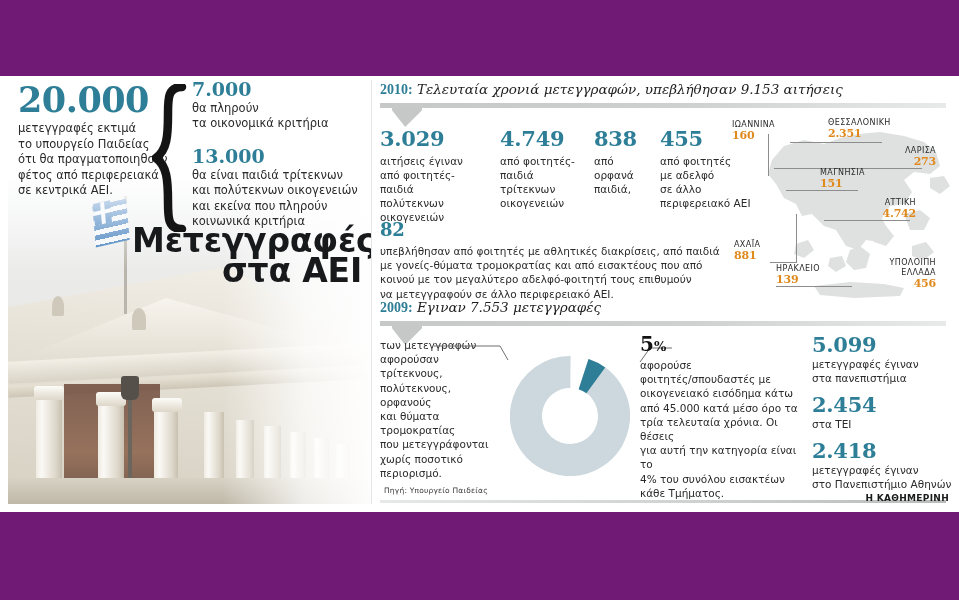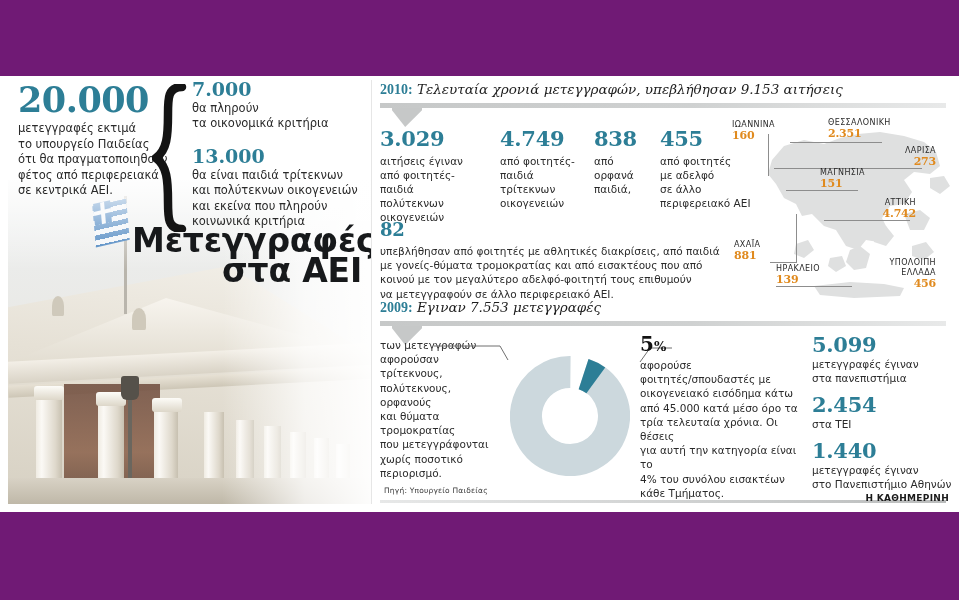--- a/index.html
+++ b/index.html
@@ -378,21 +378,21 @@
         <div class="rn-block">
           <div class="rn-num">5.099</div>
           <div class="rn-txt" style="white-space:pre-line">μετεγγραφές έγιναν
 στα πανεπιστήμια</div>
         </div>
         <div class="rn-block">
           <div class="rn-num">2.454</div>
           <div class="rn-txt" style="white-space:pre-line">στα ΤΕΙ</div>
         </div>
         <div class="rn-block">
-          <div class="rn-num">1.440</div>
+          <div class="rn-num">2.418</div>
           <div class="rn-txt" style="white-space:pre-line">μετεγγραφές έγιναν
 στο Πανεπιστήμιο Αθηνών</div>
         </div>
       </div>
 
       <div id="source">Πηγή: Υπουργείο Παιδείας</div>
     </div>
 
     <div id="bottom-rule"></div>
     <div id="logo">Η ΚΑΘΗΜΕΡΙΝΗ</div>

